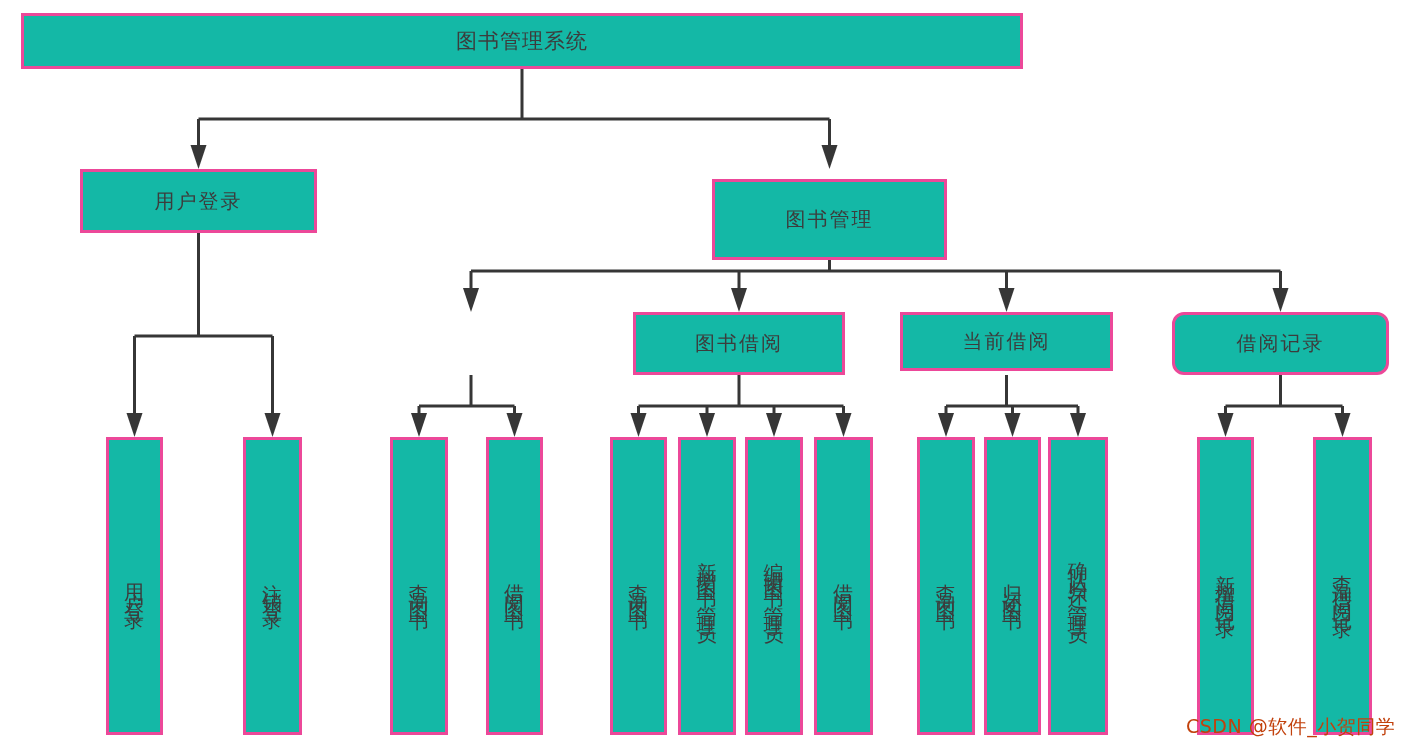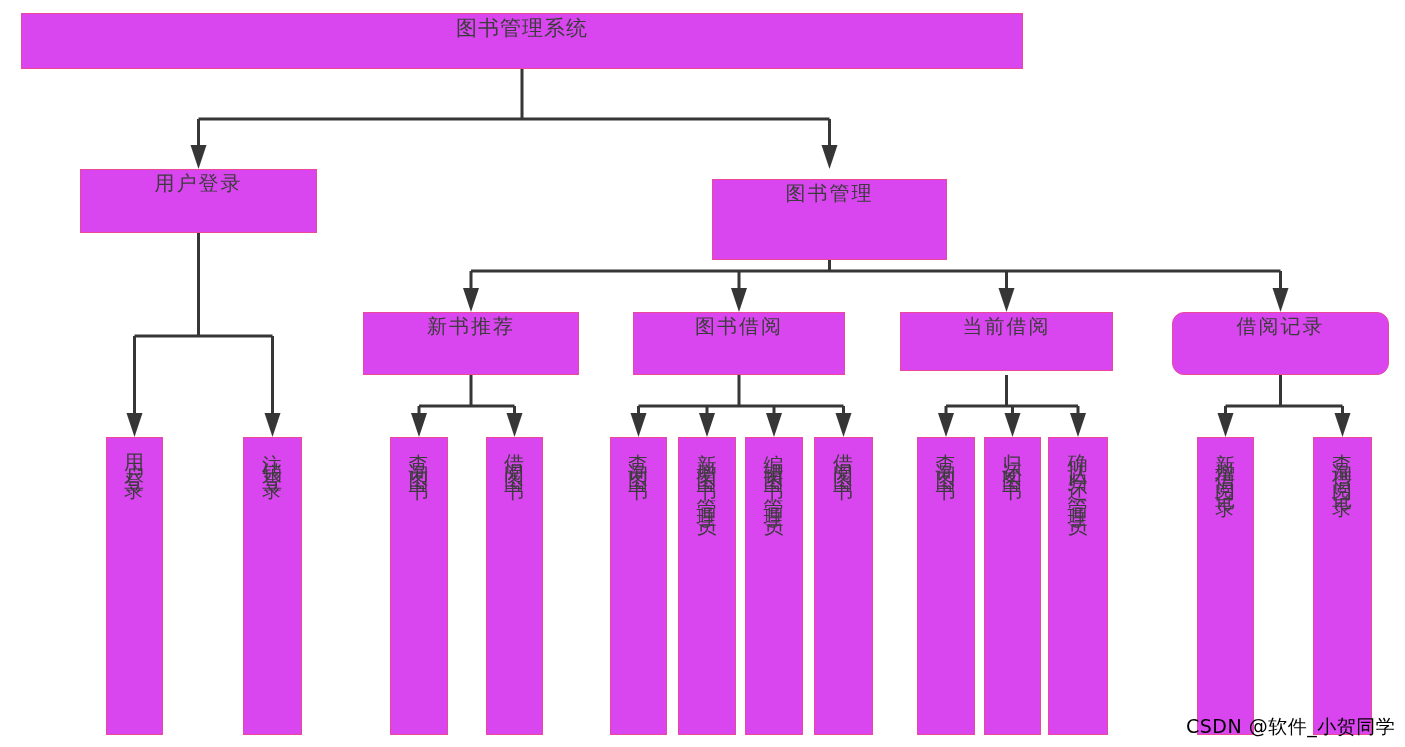--- a/index.html
+++ b/index.html
@@ -5,34 +5,34 @@
   html, body { margin:0; padding:0; background:#ffffff; }
   .canvas {
     position:relative; width:1405px; height:747px; background:#ffffff;
     font-family:"DejaVu Sans","Liberation Sans",sans-serif;
     color:#3c3c3c; overflow:hidden;
   }
   svg.connectors { position:absolute; left:0; top:0; width:1405px; height:747px; }
   svg.connectors path { stroke:#363636; stroke-width:3; fill:none; }
   svg.connectors polygon { fill:#363636; stroke:none; }
   .node {
-    position:absolute; box-sizing:border-box; background:#d946ef;
-    border:1px solid #ec4899; display:flex; justify-content:center;
+    position:absolute; box-sizing:border-box; background:#14b8a6;
+    border:3px solid #ec4899; display:flex; align-items:center; justify-content:center;
     z-index:2;
   }
   .node .label { white-space:nowrap; }
   .node.h .label { font-size:20px; letter-spacing:2px; }
   .node.root .label { font-size:21px; letter-spacing:1px; }
   .node.leaf .label {
     writing-mode:vertical-rl; text-orientation:mixed;
     font-size:20px; letter-spacing:9px; line-height:1.1; white-space:nowrap;
   }
   .watermark {
     position:absolute; left:1186px; top:714px; z-index:5;
-    font-size:19px; color:#000000; white-space:nowrap; letter-spacing:0.5px;
+    font-size:19px; color:#c2410c; white-space:nowrap; letter-spacing:0.5px;
   }
 </style>
 </head>
 <body>
 
 <div class="canvas">
 
   <svg class="connectors" viewBox="0 0 1405 747" xmlns="http://www.w3.org/2000/svg">
 
     <g>
@@ -87,23 +87,20 @@
     <span class="label">图书管理系统</span>
   </div>
 
   <div class="node h" style="left:80px; top:169px; width:237px; height:64px;">
     <span class="label">用户登录</span>
   </div>
   <div class="node h" style="left:712px; top:179px; width:235px; height:81px;">
     <span class="label">图书管理</span>
   </div>
 
-  <div class="node h" style="left:363px; top:312px; width:216px; height:63px;">
-    <span class="label">新书推荐</span>
-  </div>
   <div class="node h" style="left:633px; top:312px; width:212px; height:63px;font-family:Liberation Serif, serif;">
     <span class="label">图书借阅</span>
   </div>
   <div class="node h" style="left:900px; top:312px; width:213px; height:59px;">
     <span class="label">当前借阅</span>
   </div>
   <div class="node h" style="left:1172px; top:312px; width:217px; height:63px;border-radius:12px;">
     <span class="label">借阅记录</span>
   </div>
 

